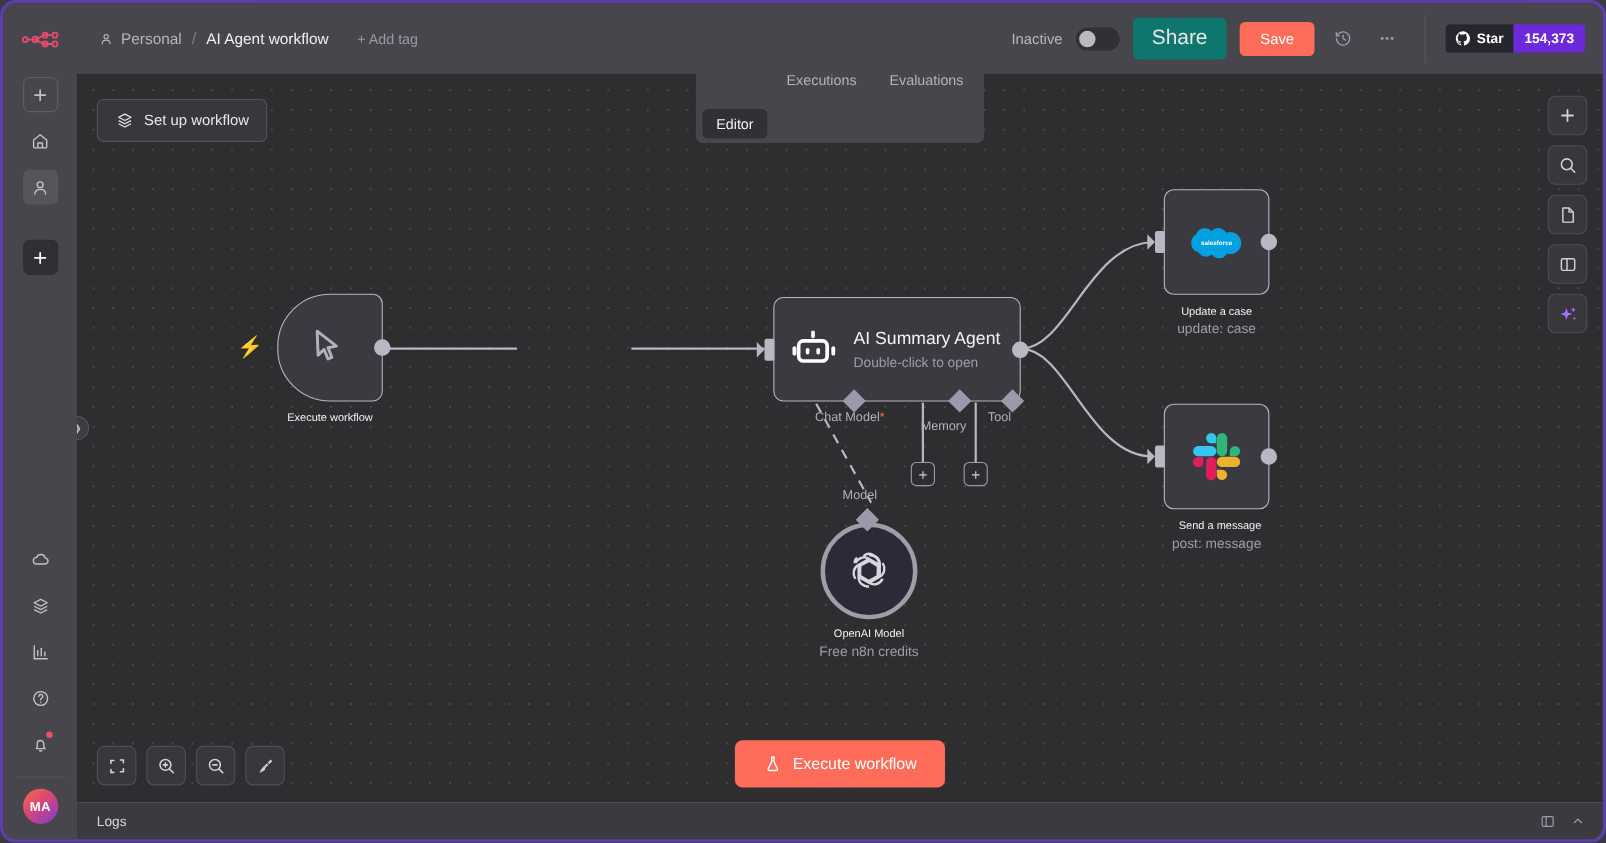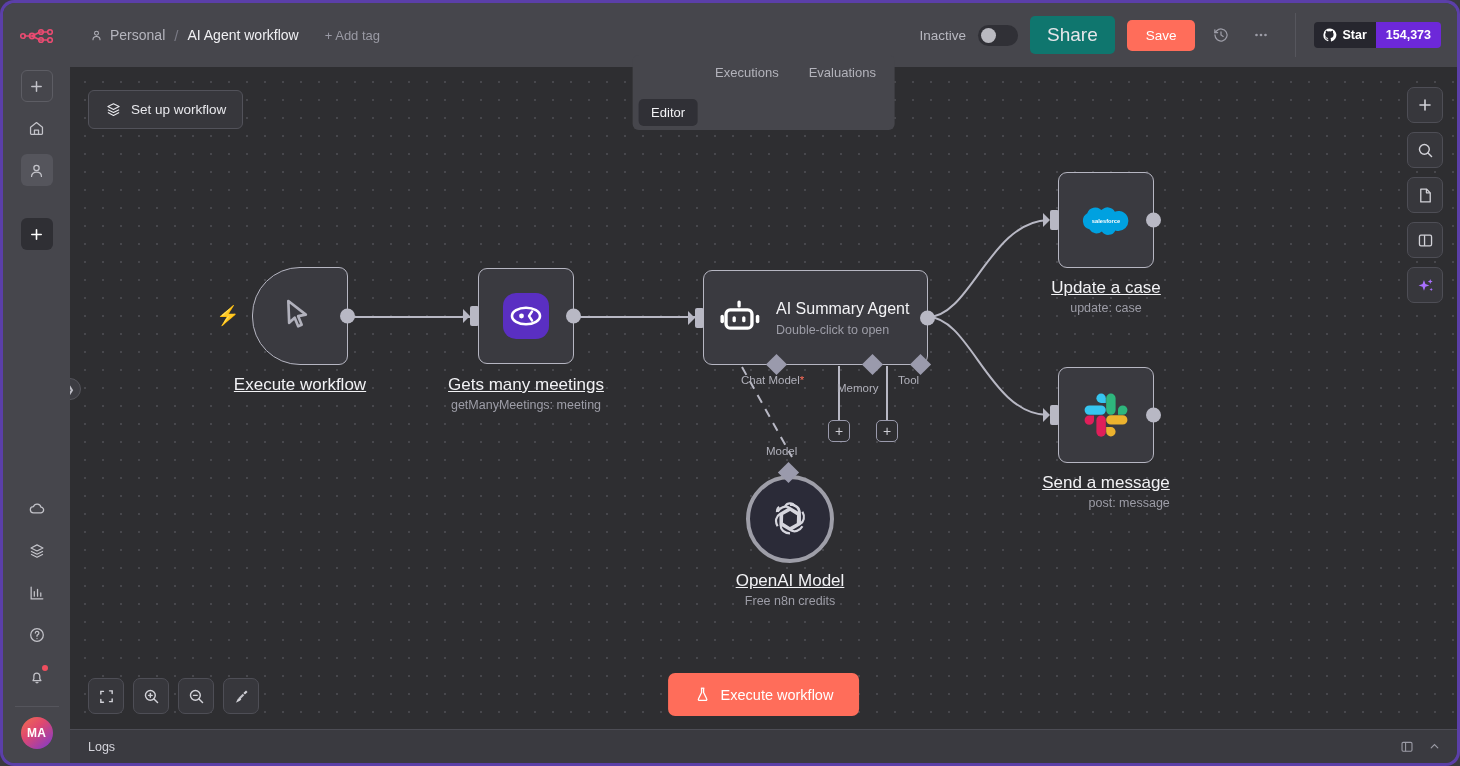--- a/index.html
+++ b/index.html
@@ -174,21 +174,21 @@
   .node { position: absolute; }
   .node-box {
     background: #3a3a40; border: 1.6px solid #b6b6c2;
     border-radius: 9px; position: relative;
     display: flex; align-items: center; justify-content: center;
   }
   .node-label {
     position: absolute; left: 50%; transform: translateX(-50%);
     text-align: center; white-space: nowrap;
   }
-  .node-title { color: #f2f2f5; font-size: 17px; text-decoration: underline; }
+  .node-title { color: #f2f2f5; font-size: 10px; }
   .node-sub { color: #9d9da7; font-size: 12.5px; margin-top: 3px; }
   .port-out {
     position: absolute; right: -8px; top: 50%; transform: translateY(-50%);
     width: 15px; height: 15px; border-radius: 50%; background: #b8b8c4;
   }
   .port-in {
     position: absolute; left: -9px; top: 50%; transform: translateY(-50%);
     width: 9px; height: 20px; border-radius: 2px; background: #b8b8c4;
   }
   .port-in::before {
@@ -418,37 +418,20 @@
                 <path d="M5 3l10.5 8.2-4.6.9 2.1 5.2-2.1.9-2.1-5.2-3.3 3.1z"></path>
               </svg>
           <span class="port-out"></span>
         </div>
         <div class="node-label" style="top:108px;">
           <div class="node-title">Execute workflow</div>
         </div>
       </div>
       <span class="lightning" style="left:146px; top:237px; z-index:4">⚡</span>
 
-      <div class="node" style="left:408px; top:201px; z-index:3">
-        <div class="node-box" style="width:96px;height:96px;">
-          <span class="port-in"></span>
-          <div style="width:46px;height:46px;border-radius:13px;background:#5a2fc2;display:flex;align-items:center;justify-content:center;">
-            <svg width="34" height="22" viewBox="0 0 34 22">
-                  <ellipse cx="17" cy="11" rx="14" ry="8.2" fill="none" stroke="#fff" stroke-width="2.6"></ellipse>
-                  <circle cx="12.5" cy="11" r="2.4" fill="#fff"></circle>
-                  <path d="M23 6.5 20 11l3 4.5" fill="none" stroke="#fff" stroke-width="2.4" stroke-linecap="round" stroke-linejoin="round"></path>
-                </svg>
-          </div>
-          <span class="port-out"></span>
-        </div>
-        <div class="node-label" style="top:107px;">
-          <div class="node-title">Gets many meetings</div>
-          <div class="node-sub">getManyMeetings: meeting</div>
-        </div>
-      </div>
 
       <div class="node" style="left:633px; top:203px; z-index:3">
         <div class="agent-box">
           <span class="port-in"></span>
           <svg width="42" height="42" viewBox="0 0 24 24" fill="#ffffff">
             <rect x="11.1" y="2" width="1.9" height="4" rx=".9"></rect>
             <rect x="4.6" y="7.4" width="14.8" height="10.4" rx="2.4" fill="none" stroke="#fff" stroke-width="1.9"></rect>
             <rect x="8.3" y="11" width="1.9" height="3.4" rx=".9"></rect>
             <rect x="13.8" y="11" width="1.9" height="3.4" rx=".9"></rect>
             <rect x="1.4" y="10.2" width="2" height="4.8" rx="1"></rect>

